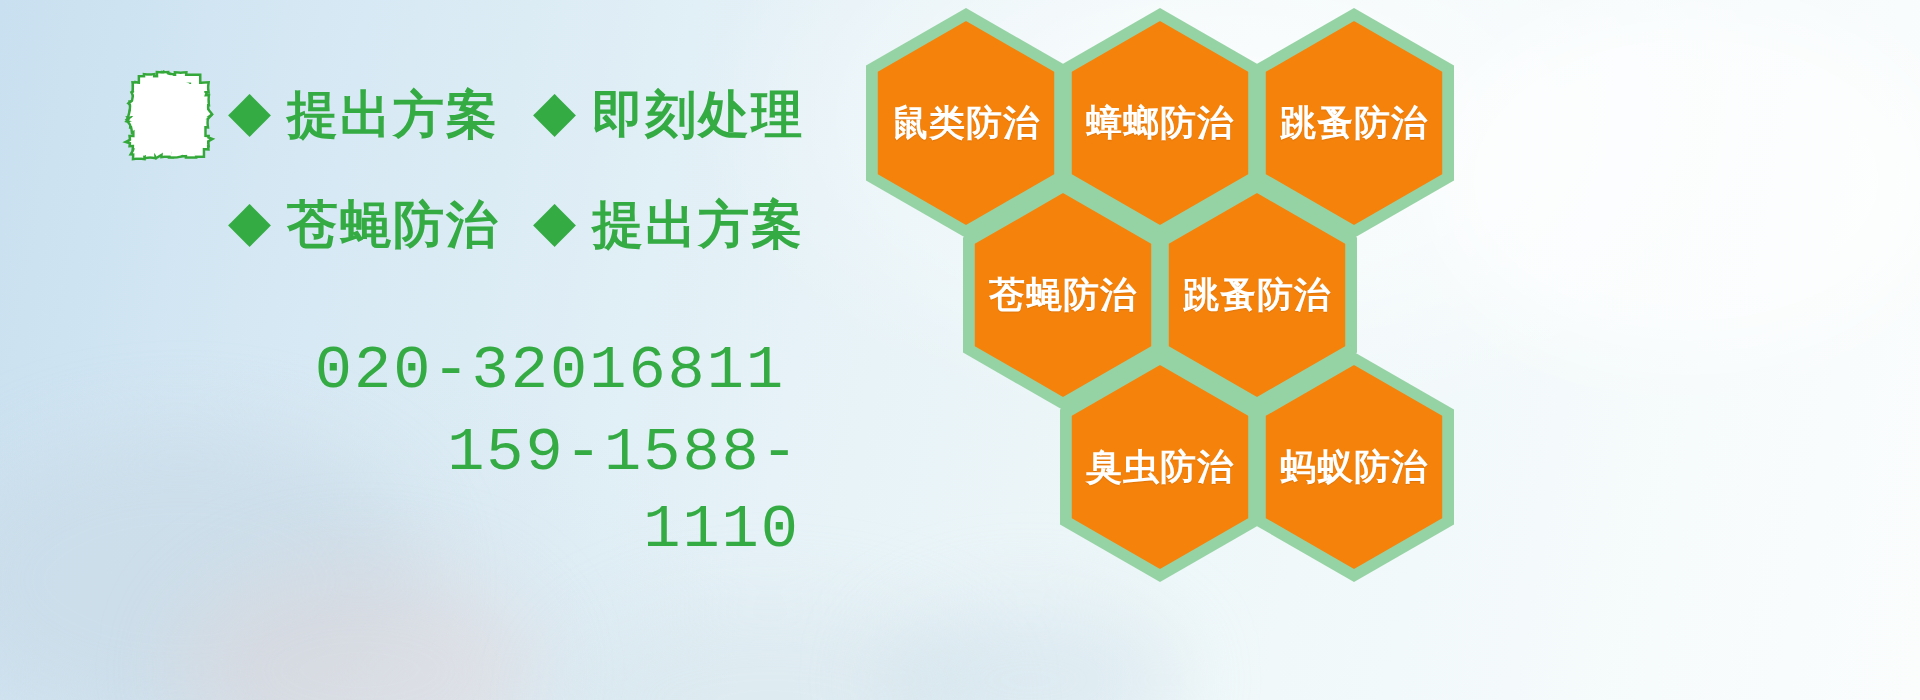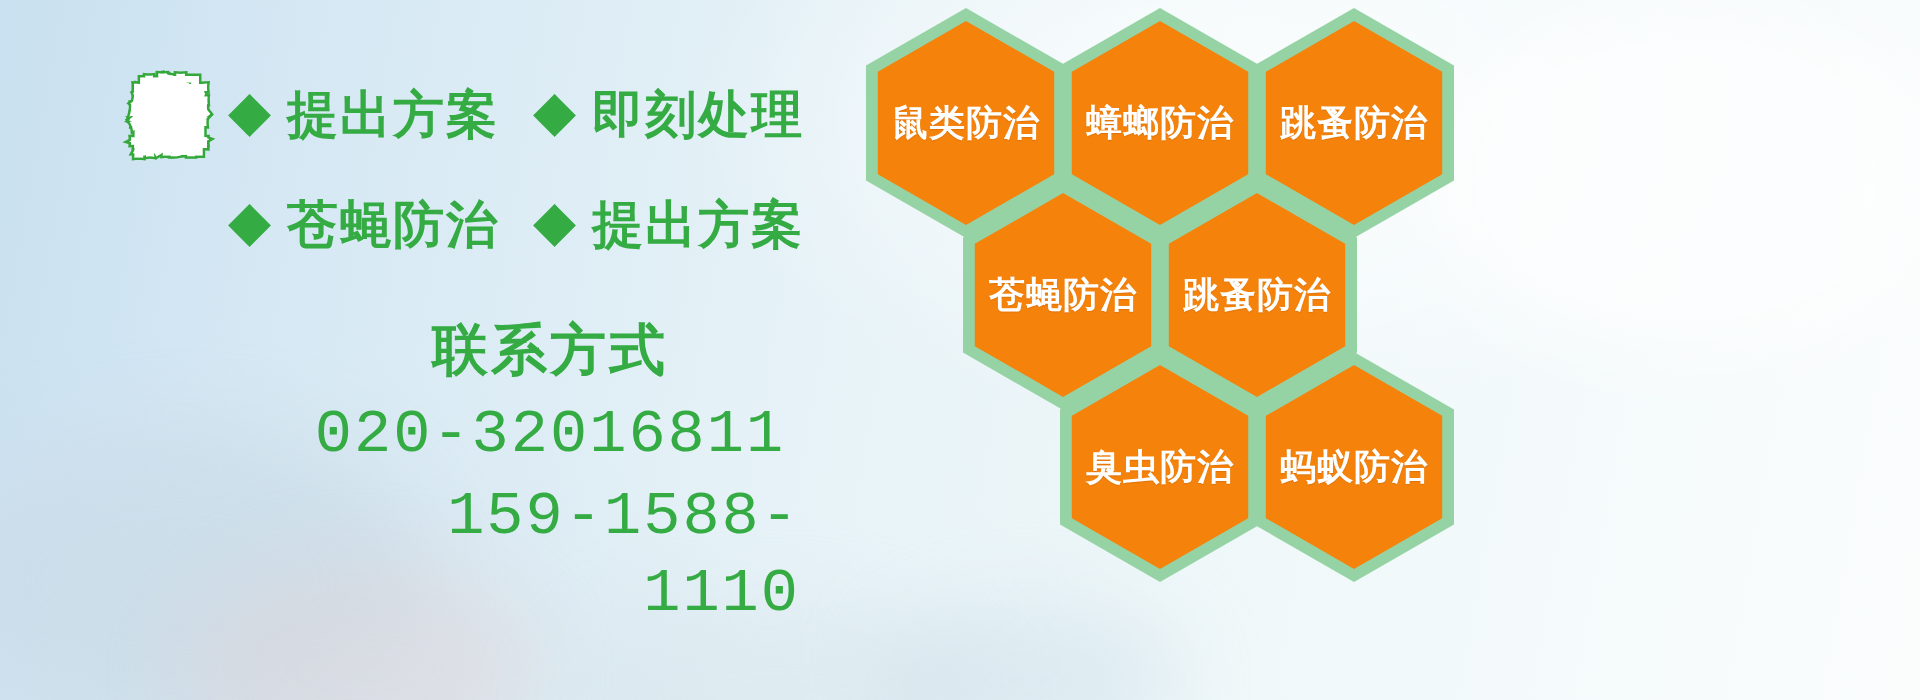--- a/index.html
+++ b/index.html
@@ -119,21 +119,20 @@
       <span class="diamond">◆</span>
       <span class="feature-text">苍蝇防治</span>
     </div>
     <div class="feature">
       <span class="diamond">◆</span>
       <span class="feature-text">提出方案</span>
     </div>
   </div>
 
   <div id="contact">
-    <div id="contact-title">联系方式</div>
     <div id="phone1" class="phone">020-32016811</div>
     <div id="phone2" class="phone">159-1588-1110</div>
   </div>
 
   <div id="honeycomb">
 
     <div class="hex" style="left:866px;top:8px;">
       <div class="outer"></div>
       <div class="inner"></div>
       <div class="hex-label">鼠类防治</div>

